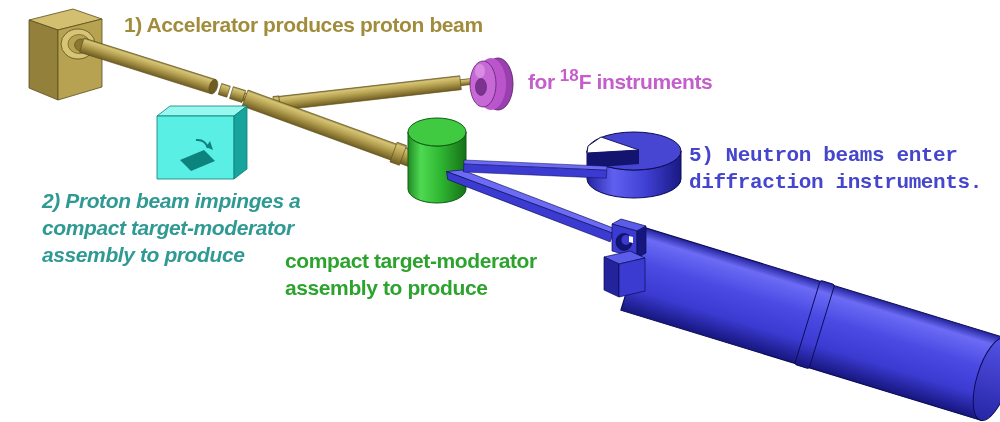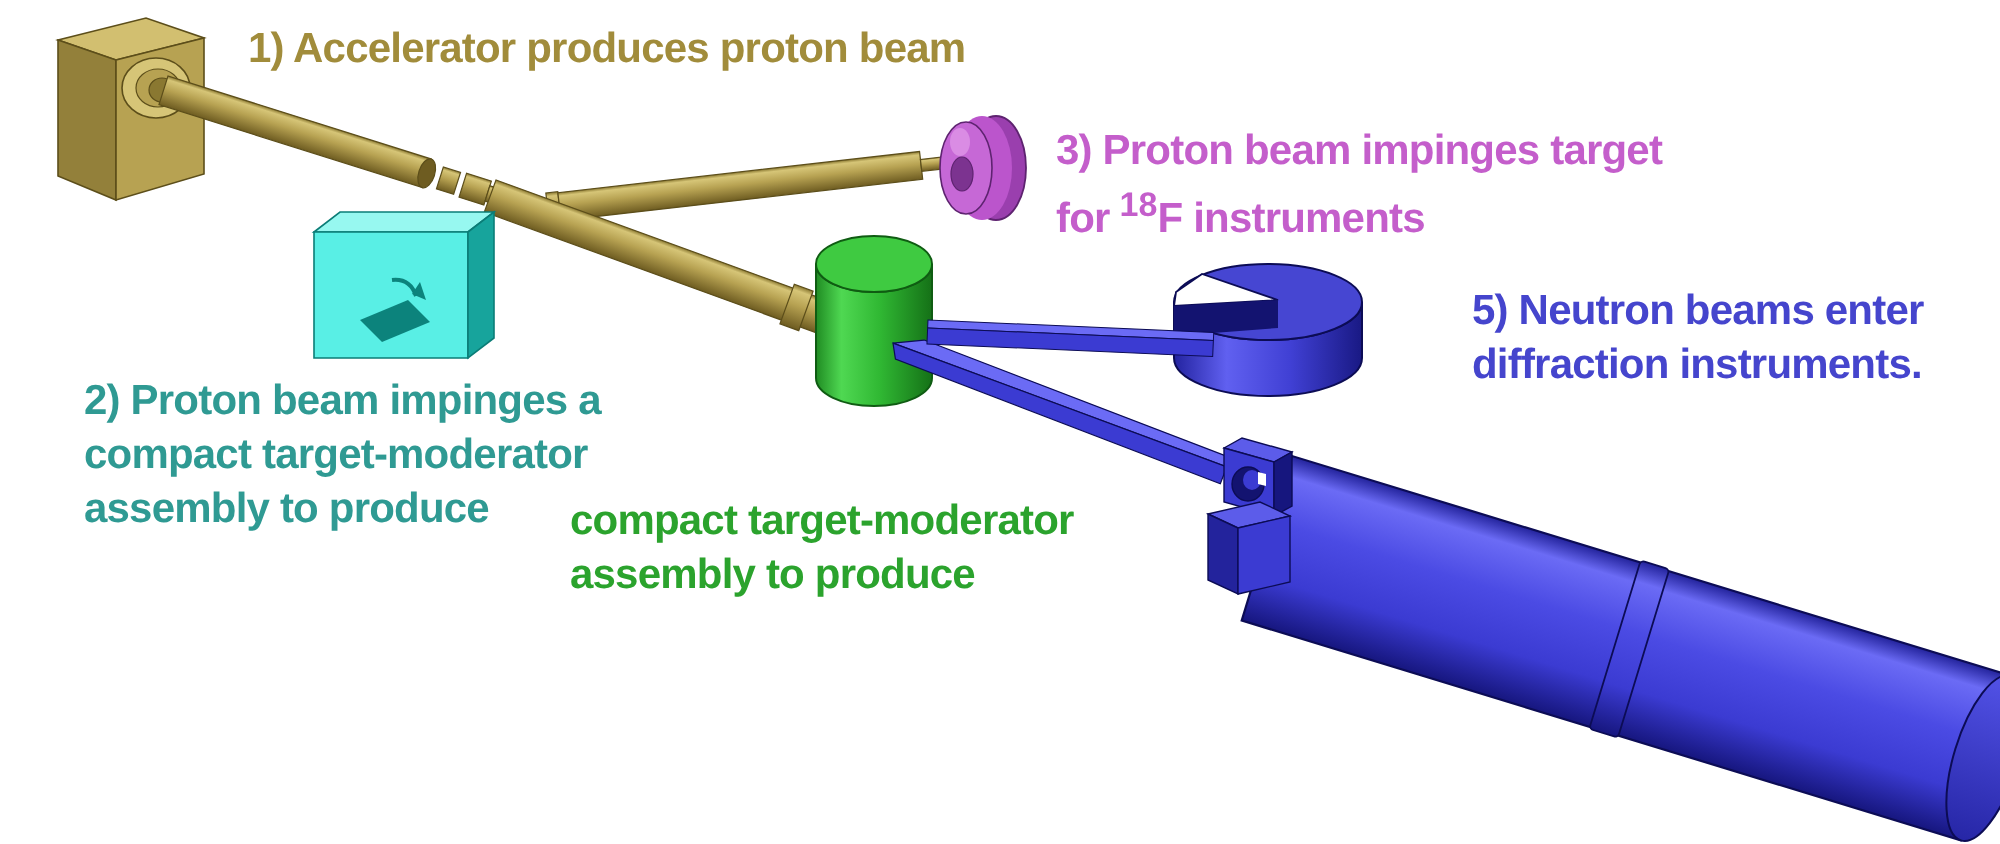--- a/index.html
+++ b/index.html
@@ -8,24 +8,24 @@
     background:var(--background,#fff);
     font-family:"Liberation Sans",sans-serif;
     margin-left:24px;
   }
   .stage svg{position:absolute;left:0;top:0;}
   .label{
     position:absolute;font-weight:bold;font-size:21px;line-height:27px;
     letter-spacing:-0.4px;white-space:nowrap;
   }
   .lbl-1{left:100px;top:11px;color:var(--gold-text);}
-  .lbl-2{left:18px;top:187px;color:var(--teal-text);}
+  .lbl-2{left:18px;top:187px;color:var(--teal-text);font-style:italic;}
   .lbl-3{left:504px;top:62px;color:var(--magenta-text);}
   .lbl-4{left:261px;top:247px;color:var(--green-text);}
-  .lbl-5{left:712px;top:142px;color:var(--blue-text);}
+  .lbl-5{left:665px;top:142px;color:var(--blue-text);font-family:Liberation Mono, monospace;}
   .sup{font-size:17px;vertical-align:super;margin-left:5px;letter-spacing:0;}
 </style>
 </head>
 <body>
 
 <div class="stage">
 
   <svg width="1000" height="422" viewBox="0 0 1000 422">
     <defs>
       <linearGradient id="gGold" x1="0" y1="0" x2="0" y2="1">
@@ -157,21 +157,20 @@
     <div>1) Accelerator produces proton beam</div>
   </div>
 
   <div class="label lbl-2">
     <div>2) Proton beam impinges a</div>
     <div>compact target-moderator</div>
     <div>assembly to produce</div>
   </div>
 
   <div class="label lbl-3">
-    <div>3) Proton beam impinges target</div>
     <div><span>for</span><span class="sup">18</span><span>F instruments</span></div>
   </div>
 
   <div class="label lbl-4">
     <div>compact target-moderator</div>
     <div>assembly to produce</div>
   </div>
 
   <div class="label lbl-5">
     <div>5) Neutron beams enter</div>

